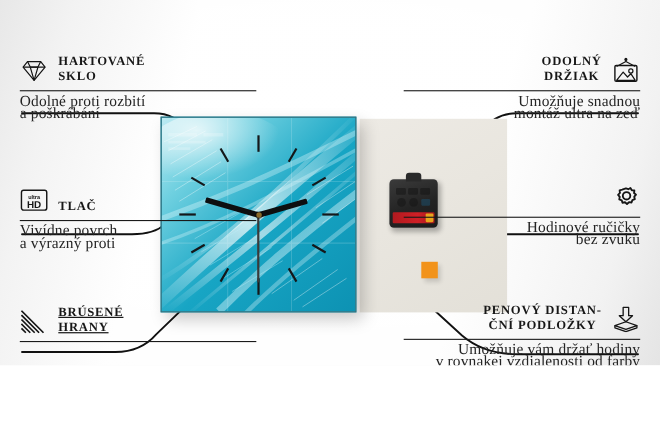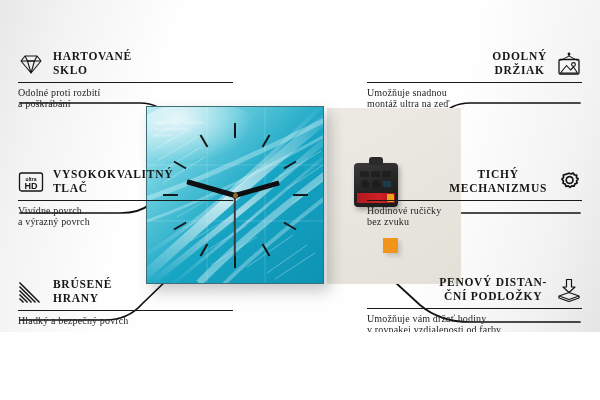--- a/index.html
+++ b/index.html
@@ -33,31 +33,31 @@
     font-family:"Liberation Serif", serif;
     font-weight:bold;font-size:11.5px;letter-spacing:.7px;
     color:#171717;line-height:13.5px;text-transform:uppercase;
   }
   .feat.right .title{text-align:center;}
   .feat .rule{
     height:1px;background:#1a1a1a;margin:5px 0 4px 0;width:100%;
   }
   .feat .desc{
     font-family:"Liberation Serif", serif;
-    font-size:10px;line-height:11.2px;color:#242424;letter-spacing:.15px;
-  }
-  .feat.right .desc{text-align:left;}
+    font-size:14px;line-height:11.2px;color:#242424;letter-spacing:.15px;
+  }
+  .feat.right .desc{text-align:right;}
 
   .ico{width:26px;height:24px;flex:0 0 26px;display:block;}
   .ico svg{display:block;width:26px;height:24px;}
 
   
   #f-glass{left:18px;top:50px;}
   #f-print{left:18px;top:168px;}
-  #f-edge{left:18px;top:278px;}
+  #f-edge{left:18px;top:278px;text-decoration:underline;}
   
   #f-holder{left:367px;top:50px;}
   #f-mech{left:367px;top:168px;}
   #f-foam{left:367px;top:276px;}
 
   
   .clock{
     position:absolute;left:146px;top:106px;width:176px;height:176px;
     border:1px solid #3c6e78;
     box-shadow:6px 7px 14px rgba(0,0,0,.22);
@@ -282,28 +282,28 @@
   <div class="feat left" id="f-print">
     <div class="head">
       <span class="ico">
         <svg viewBox="0 0 26 24" xmlns="http://www.w3.org/2000/svg">
           <rect x="1.5" y="3" width="23" height="18" rx="2" fill="none" stroke="#151515" stroke-width="1.3"></rect>
           <text x="13" y="11" font-family="Liberation Sans, sans-serif" font-size="5" font-weight="bold" text-anchor="middle" fill="#151515">ultra</text>
           <text x="13" y="19" font-family="Liberation Sans, sans-serif" font-size="9" font-weight="bold" text-anchor="middle" fill="#151515">HD</text>
         </svg>
       </span>
       <span class="title">
-        <span>VYSOKOKVALITNÝ</span><br>
+        <br>
         <span>TLAČ</span>
       </span>
     </div>
     <div class="rule"></div>
     <div class="desc">
       <span>Vivídne povrch</span><br>
-      <span>a výrazný povrch</span>
+      <span>a výrazný proti</span>
     </div>
   </div>
 
   <div class="feat left" id="f-edge">
     <div class="head">
       <span class="ico">
         <svg viewBox="0 0 26 24" xmlns="http://www.w3.org/2000/svg">
           <g stroke="#151515" stroke-width="1.5" stroke-linecap="square">
             <path d="M2 3 L21 22"></path>
               <path d="M2 7 L17 22"></path>
@@ -312,23 +312,20 @@
               <path d="M2 19 L5 22"></path>
           </g>
         </svg>
       </span>
       <span class="title">
         <span>BRÚSENÉ</span><br>
         <span>HRANY</span>
       </span>
     </div>
     <div class="rule"></div>
-    <div class="desc">
-      <span>Hladký a bezpečný povrch</span>
-    </div>
   </div>
 
   <div class="feat right" id="f-holder">
     <div class="head">
       <span class="title">
         <span>ODOLNÝ</span><br>
         <span>DRŽIAK</span>
       </span>
       <span class="ico">
         <svg viewBox="0 0 26 24" xmlns="http://www.w3.org/2000/svg">
@@ -343,24 +340,20 @@
     </div>
     <div class="rule"></div>
     <div class="desc">
       <span>Umožňuje snadnou</span><br>
       <span>montáž ultra na zeď</span>
     </div>
   </div>
 
   <div class="feat right" id="f-mech">
     <div class="head">
-      <span class="title">
-        <span>TICHÝ</span><br>
-        <span>MECHANIZMUS</span>
-      </span>
       <span class="ico">
         <svg viewBox="0 0 26 24" xmlns="http://www.w3.org/2000/svg">
           <g fill="none" stroke="#151515" stroke-width="1.7" stroke-linejoin="round">
             <path d="M13 3.2 L15.2 4 L17.1 2.9 L18.4 5 L20.7 5.1 L20.4 7.5 L22.2 9 L20.6 10.8
                      L21.1 13.1 L18.9 13.9 L18.1 16.1 L15.8 15.8 L14 17.4 L12.2 15.9 L9.9 16.3
                      L9.2 14.1 L7 13.2 L7.4 10.9 L5.9 9.1 L7.6 7.4 L7.3 5.1 L9.6 4.4 Z"></path>
             <circle cx="13.6" cy="10" r="3.4"></circle>
           </g>
         </svg>
       </span>

